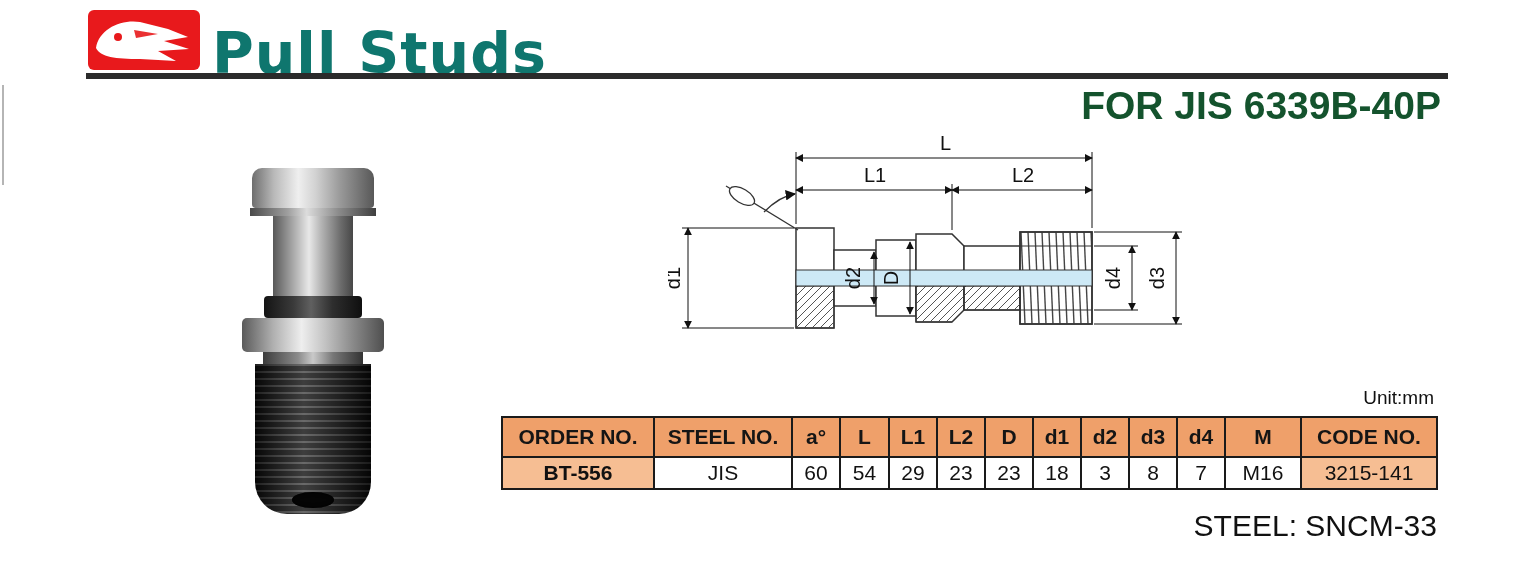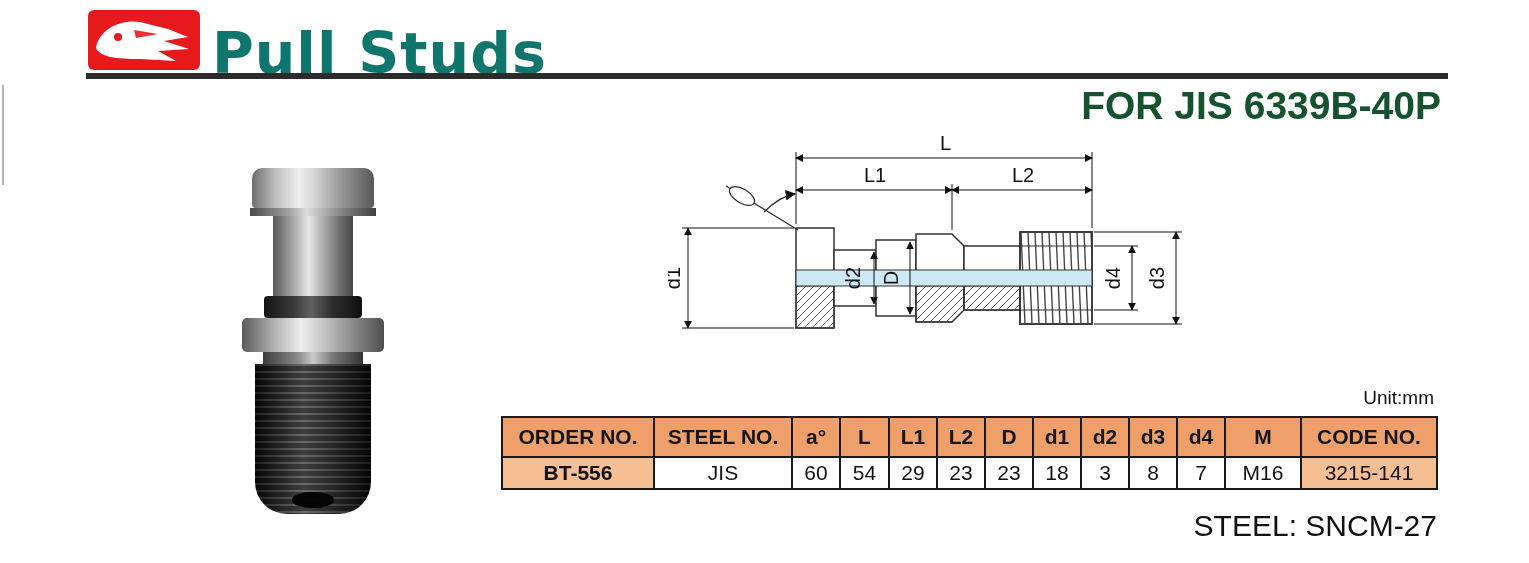--- a/index.html
+++ b/index.html
@@ -203,15 +203,15 @@
       <td>18</td>
       <td>3</td>
       <td>8</td>
       <td>7</td>
       <td>M16</td>
       <td class="hl">3215-141</td>
     </tr>
   </tbody>
     </table>
 
-  <div class="steel">STEEL: SNCM-27</div>
+  <div class="steel">STEEL: SNCM-33</div>
 
 </div>
 
 </body></html>

